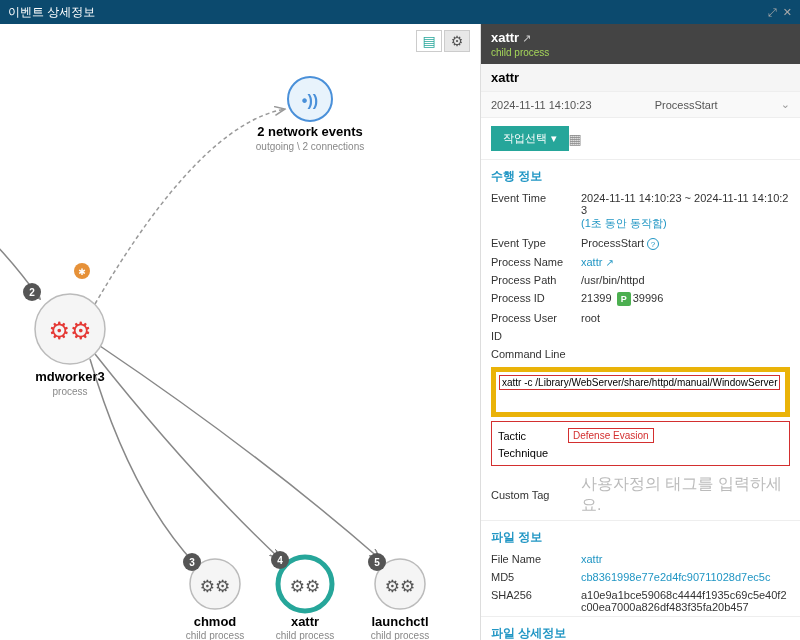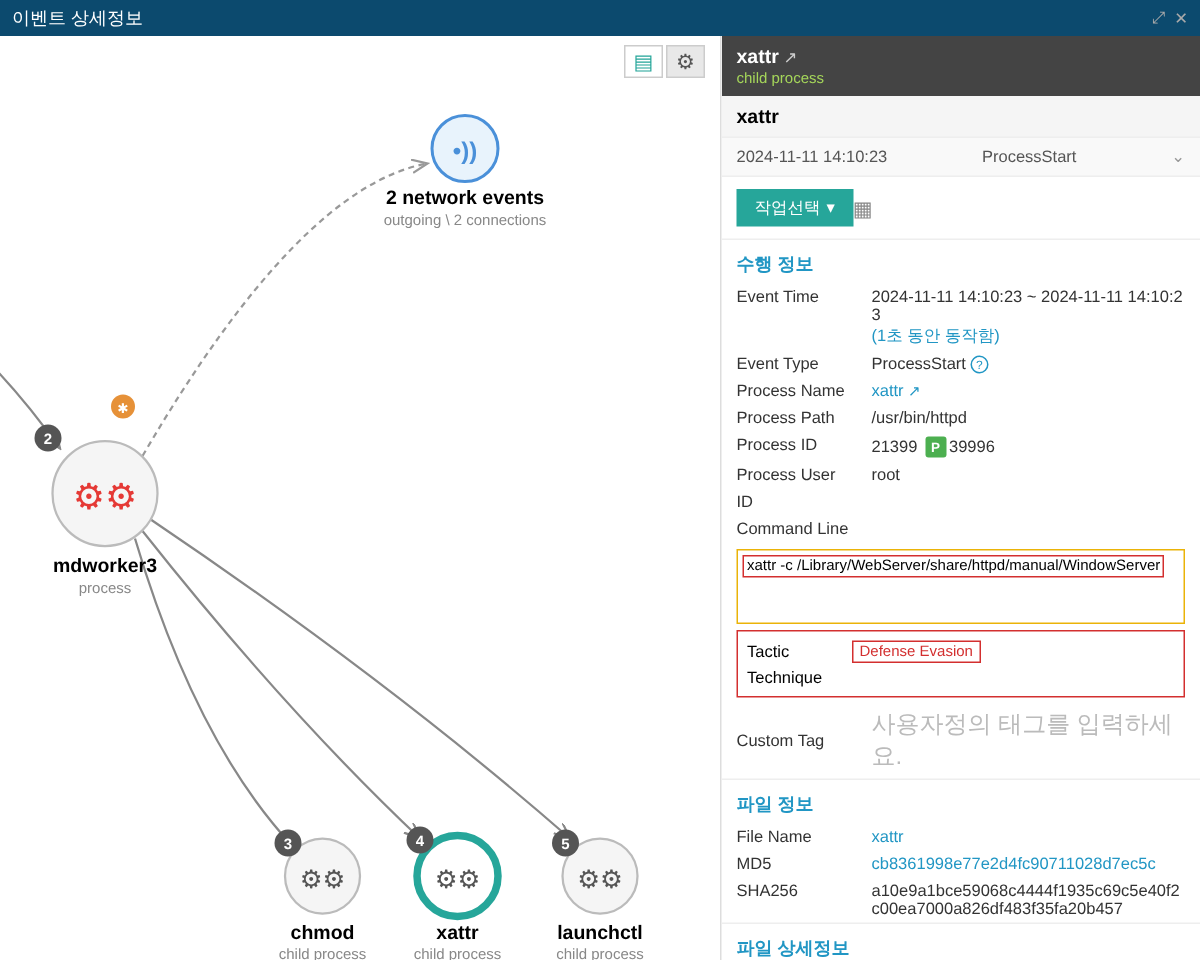--- a/index.html
+++ b/index.html
@@ -32,21 +32,21 @@
     .sect-title { color: #2196c4; font-weight: bold; padding: 8px 10px 4px; font-size: 12px; border-top: 1px solid #eee; }
     .field-row { display: flex; padding: 3px 10px; font-size: 11px; align-items: flex-start; }
     .field-label { width: 90px; flex-shrink: 0; color: #333; font-weight: 500; }
     .field-value { color: #333; word-break: break-all; flex: 1; }
     .field-value.link { color: #2196c4; }
     .field-value .duration { color: #2196c4; }
     .help-icon { display: inline-block; width: 12px; height: 12px; border: 1px solid #2196c4; border-radius: 50%; color: #2196c4; font-size: 8px; text-align: center; line-height: 11px; margin-left: 3px; }
     .ext-icon { color: #2196c4; margin-left: 3px; font-size: 10px; }
     .pid-badge { display: inline-block; background: #4caf50; color: #fff; border-radius: 2px; width: 14px; height: 14px; font-size: 9px; text-align: center; line-height: 14px; font-weight: bold; margin: 0 2px; }
     
-    .cmd-box { margin: 4px 10px; border: 1px solid #eab308; min-height: 50px; padding: 3px; font-size: 10px; position: relative; }
+    .cmd-box { margin: 4px 10px; border: 5px solid #eab308; min-height: 50px; padding: 3px; font-size: 10px; position: relative; }
     .cmd-highlight { border: 1px solid #d32f2f; padding: 1px 2px; display: inline-block; }
     
     .tactic-box { margin: 4px 10px; border: 1px solid #d32f2f; padding: 4px 6px; }
     .tactic-row { display: flex; align-items: center; padding: 2px 0; font-size: 11px; }
     .tactic-label { width: 70px; font-weight: 500; }
     .tactic-tag { border: 1px solid #d32f2f; color: #d32f2f; padding: 1px 4px; font-size: 10px; }
     
     .tag-row { padding: 4px 10px; display: flex; align-items: center; font-size: 11px; }
     .tag-input { color: #bbb; font-size: 16px; }
     

